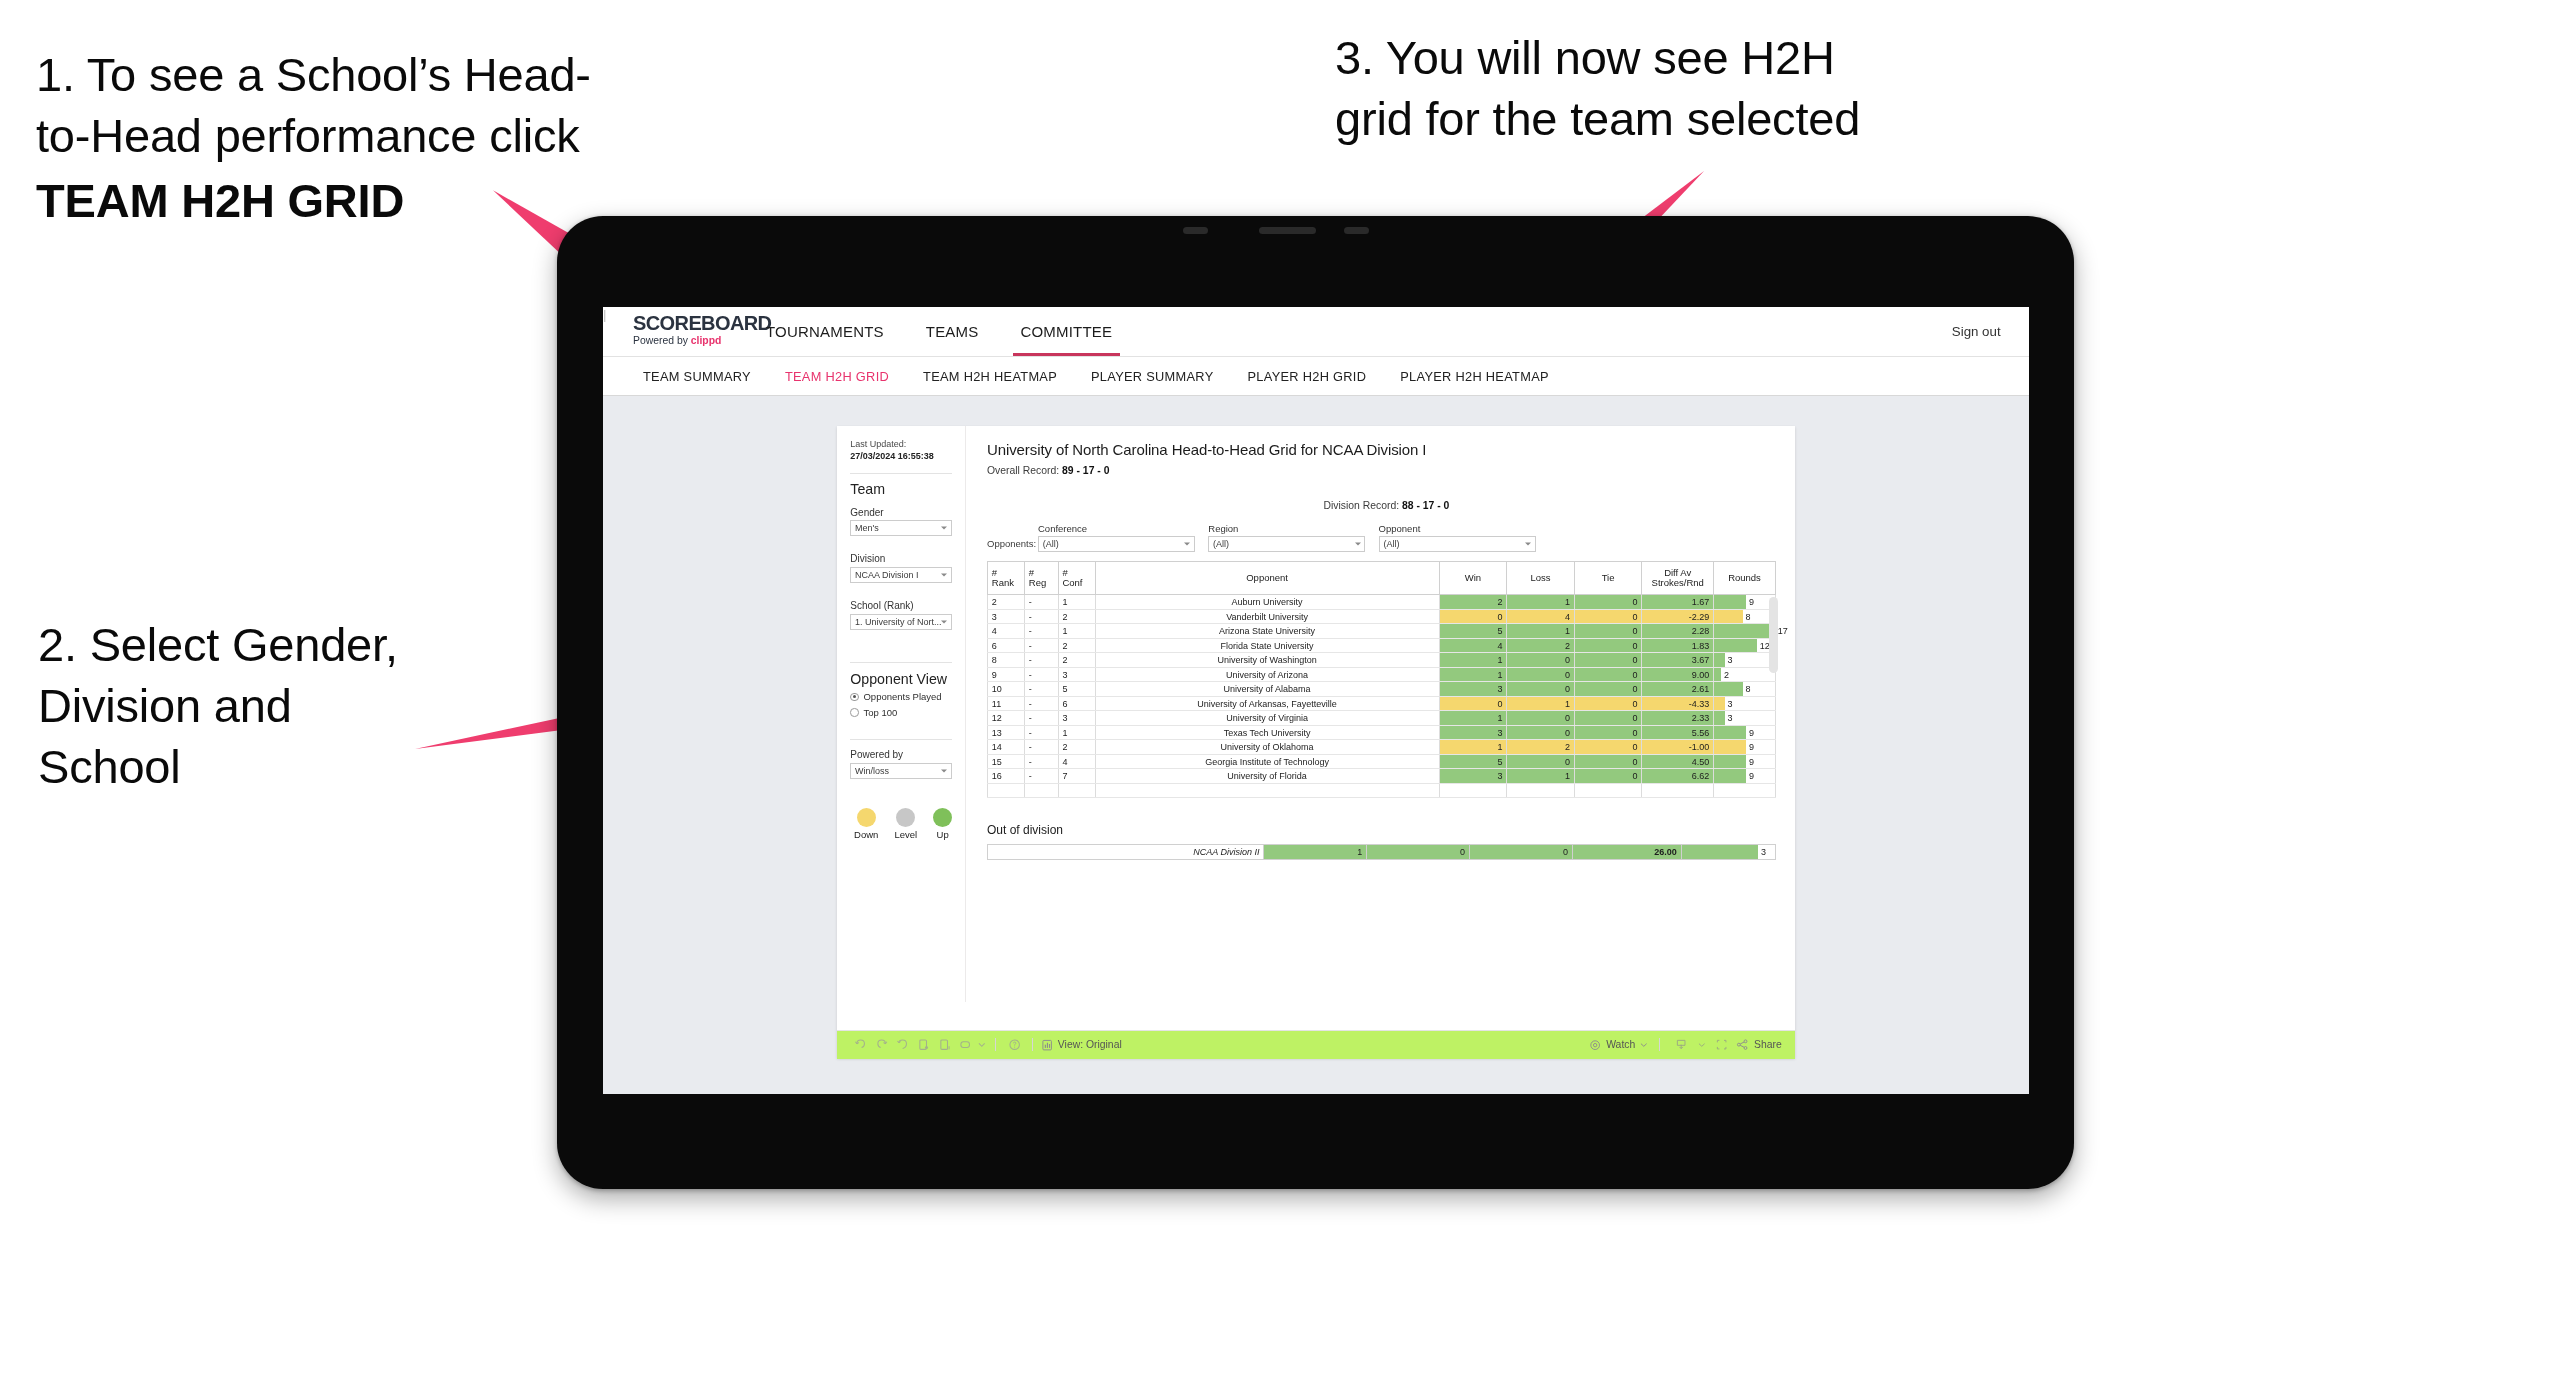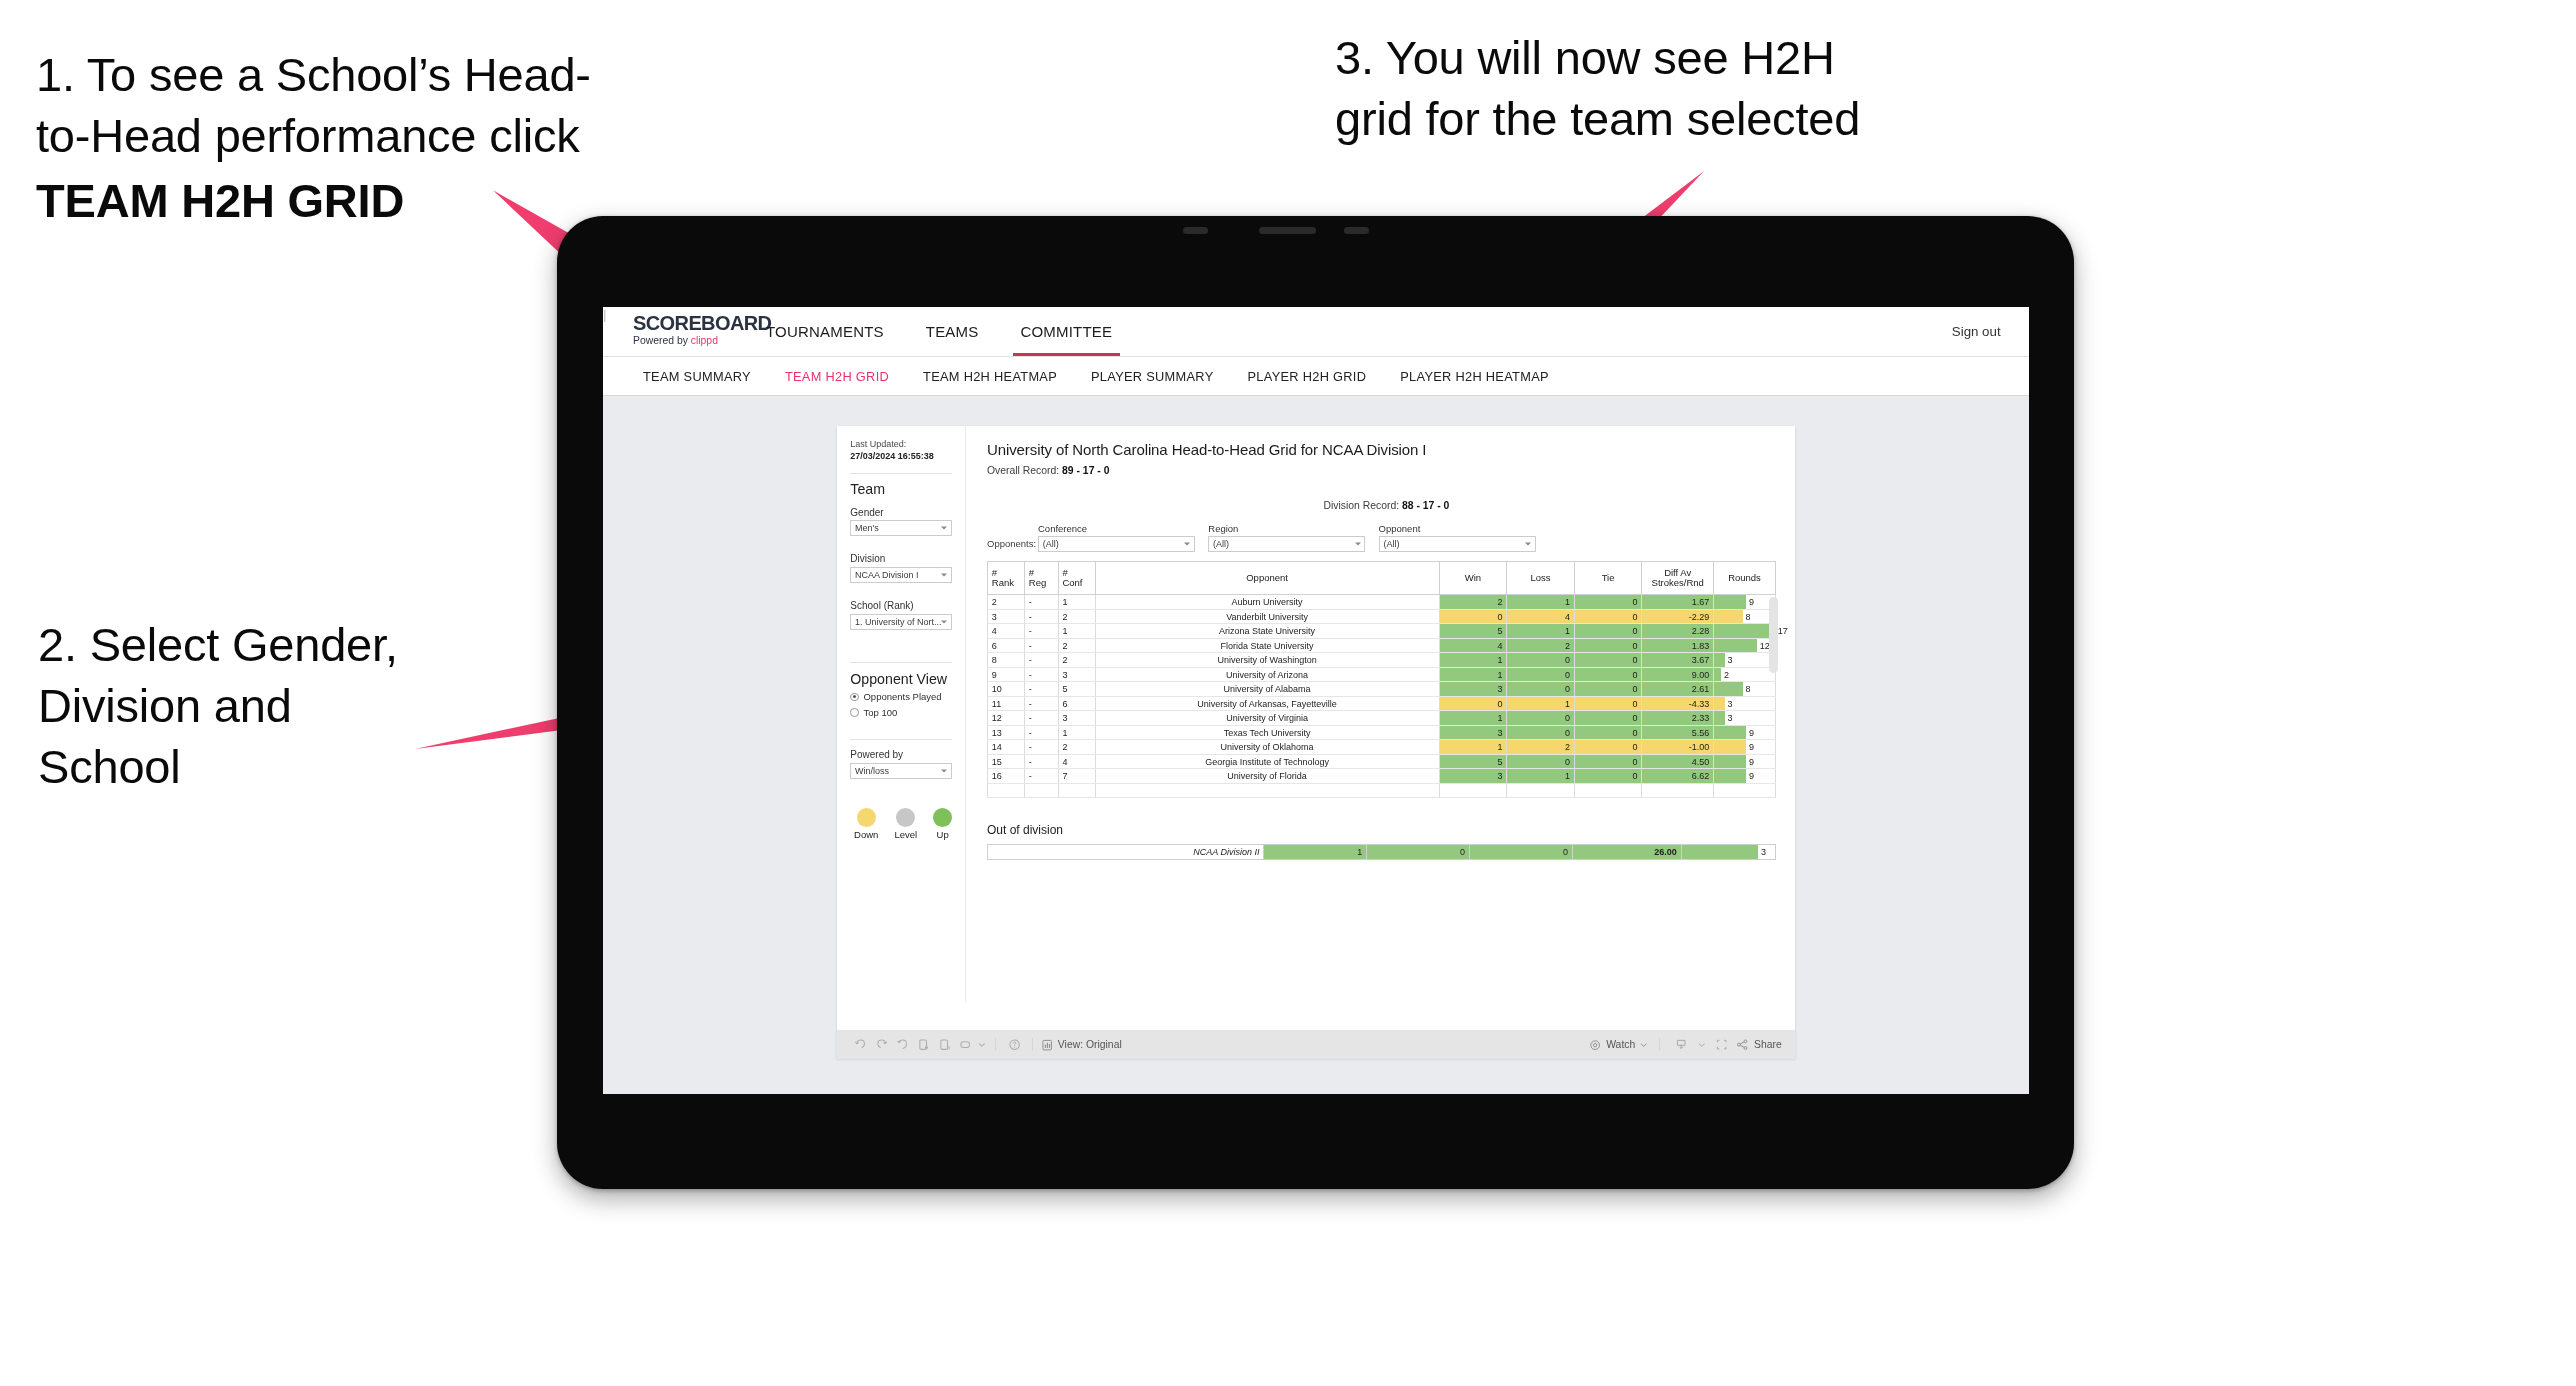--- a/index.html
+++ b/index.html
@@ -28,21 +28,21 @@
   #screen{position:absolute;left:46px;top:91px;width:1426px;height:787px;
           background:#e9ebef;overflow:hidden;}
 
   
   #appbar{height:49px;background:#ffffff;display:flex;align-items:stretch;
           border-bottom:0.9px solid #e2e2e2;position:relative;}
   .logo-wrap{padding:5.7px 0 0 30px;width:142px;box-sizing:border-box;}
   .logo-main{font-family:"Liberation Sans",sans-serif;font-weight:700;font-size:20px;
              letter-spacing:-0.6px;color:#2b3340;line-height:20px;}
   .logo-sub{font-size:10.4px;color:#2b3340;line-height:12.3px;margin-top:1.9px;}
-  .logo-sub b{color:#e8336d;font-weight:400;}
+  .logo-sub b{color:#e8336d;font-weight:700;}
   .navitems{display:flex;align-items:stretch;}
   .navitem{display:flex;align-items:center;padding:0 21px;font-size:15px;color:#1c1c1c;
            letter-spacing:0.2px;position:relative;}
   .navitem.active::after{content:"";position:absolute;left:13.3px;right:13.3px;bottom:0;height:2.8px;
            background:#c8355c;}
   .signout{margin-left:auto;display:flex;align-items:center;padding-right:28.4px;
            font-size:13.3px;color:#333;gap:9.5px;}
   .signout .bar{color:#bbb;}
 
   
@@ -118,21 +118,21 @@
 
   #scrollthumb{position:absolute;width:8.5px;background:#e4e4e4;border-radius:4.7px;}
 
   
   .ood-title{font-size:12px;color:#1c1c1c;margin-top:25px;}
   table.ood{border-collapse:collapse;margin-top:6.6px;width:100%;table-layout:fixed;}
   table.ood td{border:0.9px solid #d0d0d0;font-size:9px;color:#1d1d1d;height:14.2px;padding:0 3.8px;}
   .ood-name{text-align:right;background:#fff;font-style:italic;}
 
   
-  #vizbar{height:28.4px;border-top:0.9px solid #e4e4e4;background:#e5e5e5;display:flex;align-items:center;
+  #vizbar{height:28.4px;border-top:0.9px solid #e4e4e4;background:#bef264;display:flex;align-items:center;
           padding:0 13.3px;gap:0;color:#8d8d8d;font-size:10.4px;margin-top:28px;}
   .tb{width:21px;height:21px;display:flex;align-items:center;justify-content:center;opacity:.72;}
   .tsep{width:0.9px;height:13.3px;background:#d6d6d6;margin:0 7.6px;}
   .tlabel{display:flex;align-items:center;gap:4.7px;color:#555;font-size:10.4px;}
   .tright{margin-left:auto;display:flex;align-items:center;gap:3.8px;}
 </style>
 </head>
 <body>
 
 <div class="anno" id="anno1">

